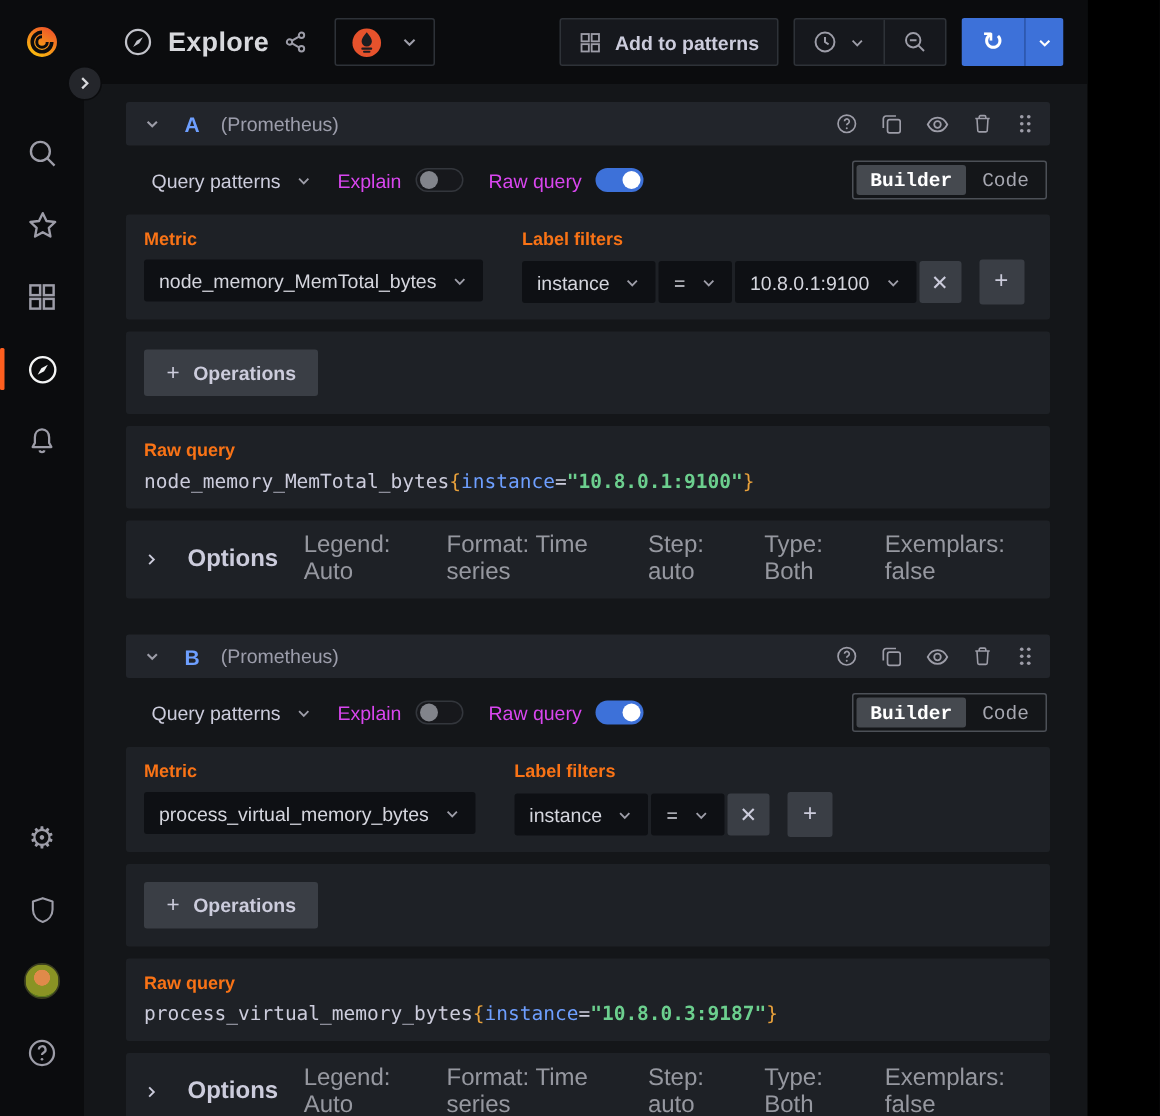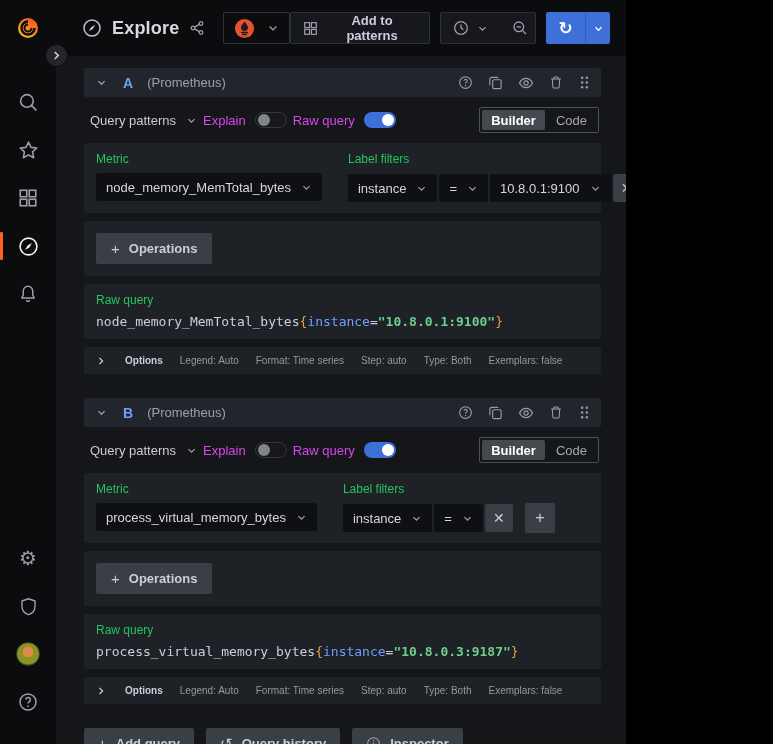--- a/index.html
+++ b/index.html
@@ -1,18 +1,18 @@
 <!DOCTYPE html>
 <html><head>
 <meta charset="utf-8">
 <style>
   * { margin:0; padding:0; box-sizing:border-box; }
   html,body { background:#000; }
   body { font-family:"Liberation Sans", sans-serif; }
-  .app { position:relative; width:626px; height:744px; background:#141619; color:#ccccdc; font-size:13px; overflow:hidden;padding-left:45px; }
+  .app { position:relative; width:725px; height:744px; background:#141619; color:#ccccdc; font-size:13px; overflow:hidden;padding-left:45px; }
 
   
   .topnav { position:absolute; top:0; left:0; right:0; height:56px; background:#0b0c0e; display:flex; align-items:center; z-index:3; }
   .logo-cell { width:56px; display:flex; justify-content:center; align-items:center; flex:0 0 56px; }
   .tn-left { display:flex; align-items:center; gap:10px; margin-left:26px; }
   .page-title { font-size:18px; font-weight:600; color:#d8d9dd; letter-spacing:.2px; }
   .icon { display:inline-flex; align-items:center; justify-content:center; color:#9d9da8; }
   .icon svg { display:block; }
   .ds-picker { display:inline-flex; align-items:center; gap:12px; height:32px; padding:0 10px; border:1px solid #2e3238; border-radius:2px; background:transparent; cursor:pointer; margin-left:8px; }
   .tn-right { margin-left:auto; display:flex; align-items:center; gap:10px; padding-right:16px; }
@@ -37,49 +37,49 @@
   
   .main { position:absolute; top:56px; left:56px; right:0; bottom:0; padding:12px 25px 0 28px; }
 
   .query-card { margin-bottom:24px; }
   .qhead { height:29px; background:#22252b; border-radius:2px; display:flex; align-items:center; padding:0 10px 0 12px; cursor:pointer; }
   .qhead .refid { color:#6e9fff; font-weight:700; font-size:14px; margin:0 14px 0 16px; }
   .qhead .ds-hint { color:rgba(204,204,220,.72); font-size:13px; }
   .qhead-icons { margin-left:auto; display:flex; align-items:center; gap:15px; color:#9d9da8; }
   .qhead-icons .icon { cursor:pointer; }
 
-  .qtoolbar { display:flex; align-items:center; margin:10px 2px 10px 6px; gap:6px; }
+  .qtoolbar { display:flex; align-items:center; margin:10px 2px 10px 17px; gap:17px; }
   .qp-btn { display:inline-flex; align-items:center; gap:10px; color:#ccccdc; background:transparent; border:none; font-size:13px; cursor:pointer; }
   .tog-wrap { display:inline-flex; align-items:center; gap:9px; color:#d946ef; cursor:pointer; }
   .toggle { position:relative; width:32px; height:16px; border-radius:9px; }
   .toggle.on { background:#3d71d9; }
   .toggle.on::after { content:""; position:absolute; right:2px; top:2px; width:12px; height:12px; border-radius:50%; background:#fff; }
   .toggle.off { background:#17181c; border:1px solid #33363c; }
   .toggle.off::after { content:""; position:absolute; left:2px; top:1px; width:12px; height:12px; border-radius:50%; background:#82848b; }
   .seg { margin-left:auto; display:flex; align-items:stretch; border:1px solid #4c5057; border-radius:2px; height:26px; padding:2px; gap:2px; background:#141619; }
-  .seg-item { display:flex; align-items:center; padding:0 9px; border-radius:2px; color:#a6a7b0; font-size:13px; cursor:pointer; }
+  .seg-item { display:flex; align-items:center; padding:0 9px; border-radius:2px; color:#a6a7b0; font-size:13px; cursor:pointer;font-family:Liberation Mono, monospace; }
   .seg-item.active { background:#45494f; color:#fff; font-weight:700; }
 
   .qbox { background:#1e2126; border-radius:2px; margin-bottom:8px; padding:9px 12px 10px; }
-  .field-label { display:block; font-size:12px; font-weight:400; color:#22c55e; margin-bottom:7px; }
+  .field-label { display:block; font-size:12px; font-weight:700; color:#f97316; margin-bottom:7px; }
   .metric-row { display:flex; gap:26px; }
   .select { display:inline-flex; align-items:center; gap:10px; height:28px; padding:0 10px; background:#0e1014; border-radius:2px; color:#d5d6de; font-size:13px; cursor:pointer; white-space:nowrap; }
   .filter-line { display:flex; align-items:center; }
   .filter-group { display:flex; gap:2px; }
   .sq-btn { width:28px; height:28px; display:flex; align-items:center; justify-content:center; background:#3a3e45; border:none; border-radius:2px; color:#ccccdc; font-size:14px; cursor:pointer; }
   .plus-btn { margin-left:12px; width:30px; height:30px; font-size:16px; }
   .ops-btn { display:inline-flex; align-items:center; gap:9px; padding:7px 15px; background:#3a3e45; border:none; border-radius:2px; color:#ccccdc; font-size:13px; font-weight:700; cursor:pointer; margin:3px 0 2px; }
   .plus-glyph { font-size:15px; font-weight:400; color:#ccccdc; }
 
   .raw-code { font-family:"DejaVu Sans Mono", monospace; font-size:13px; color:#ccccdc; margin-top:4px; letter-spacing:0; }
   .tok-brace { color:#e9a13b; }
   .tok-label { color:#6e9fff; }
   .tok-string { color:#6ccf8e; font-weight:600; }
 
-  .options-row { display:flex; align-items:center; gap:17px; padding:8px 12px; color:#9698a0; font-size:10px; cursor:pointer; }
+  .options-row { display:flex; align-items:center; gap:17px; padding:8px 12px; color:#9698a0; font-size:16px; cursor:pointer; }
   .options-row .opt-title { color:#ccccdc; font-weight:700; margin-left:2px; }
 
   .footer-row { display:flex; gap:12px; margin-top:20px; }
   .footer-btn { display:inline-flex; align-items:center; gap:9px; height:31px; padding:0 14px; background:#3a3e45; border:none; border-radius:2px; color:#ccccdc; font-size:13px; font-weight:700; cursor:pointer; }
   .hist-glyph { font-family:"DejaVu Sans", sans-serif; font-size:15px; font-weight:400; }
 </style>
 </head>
 <body>
 
 <div class="app">

